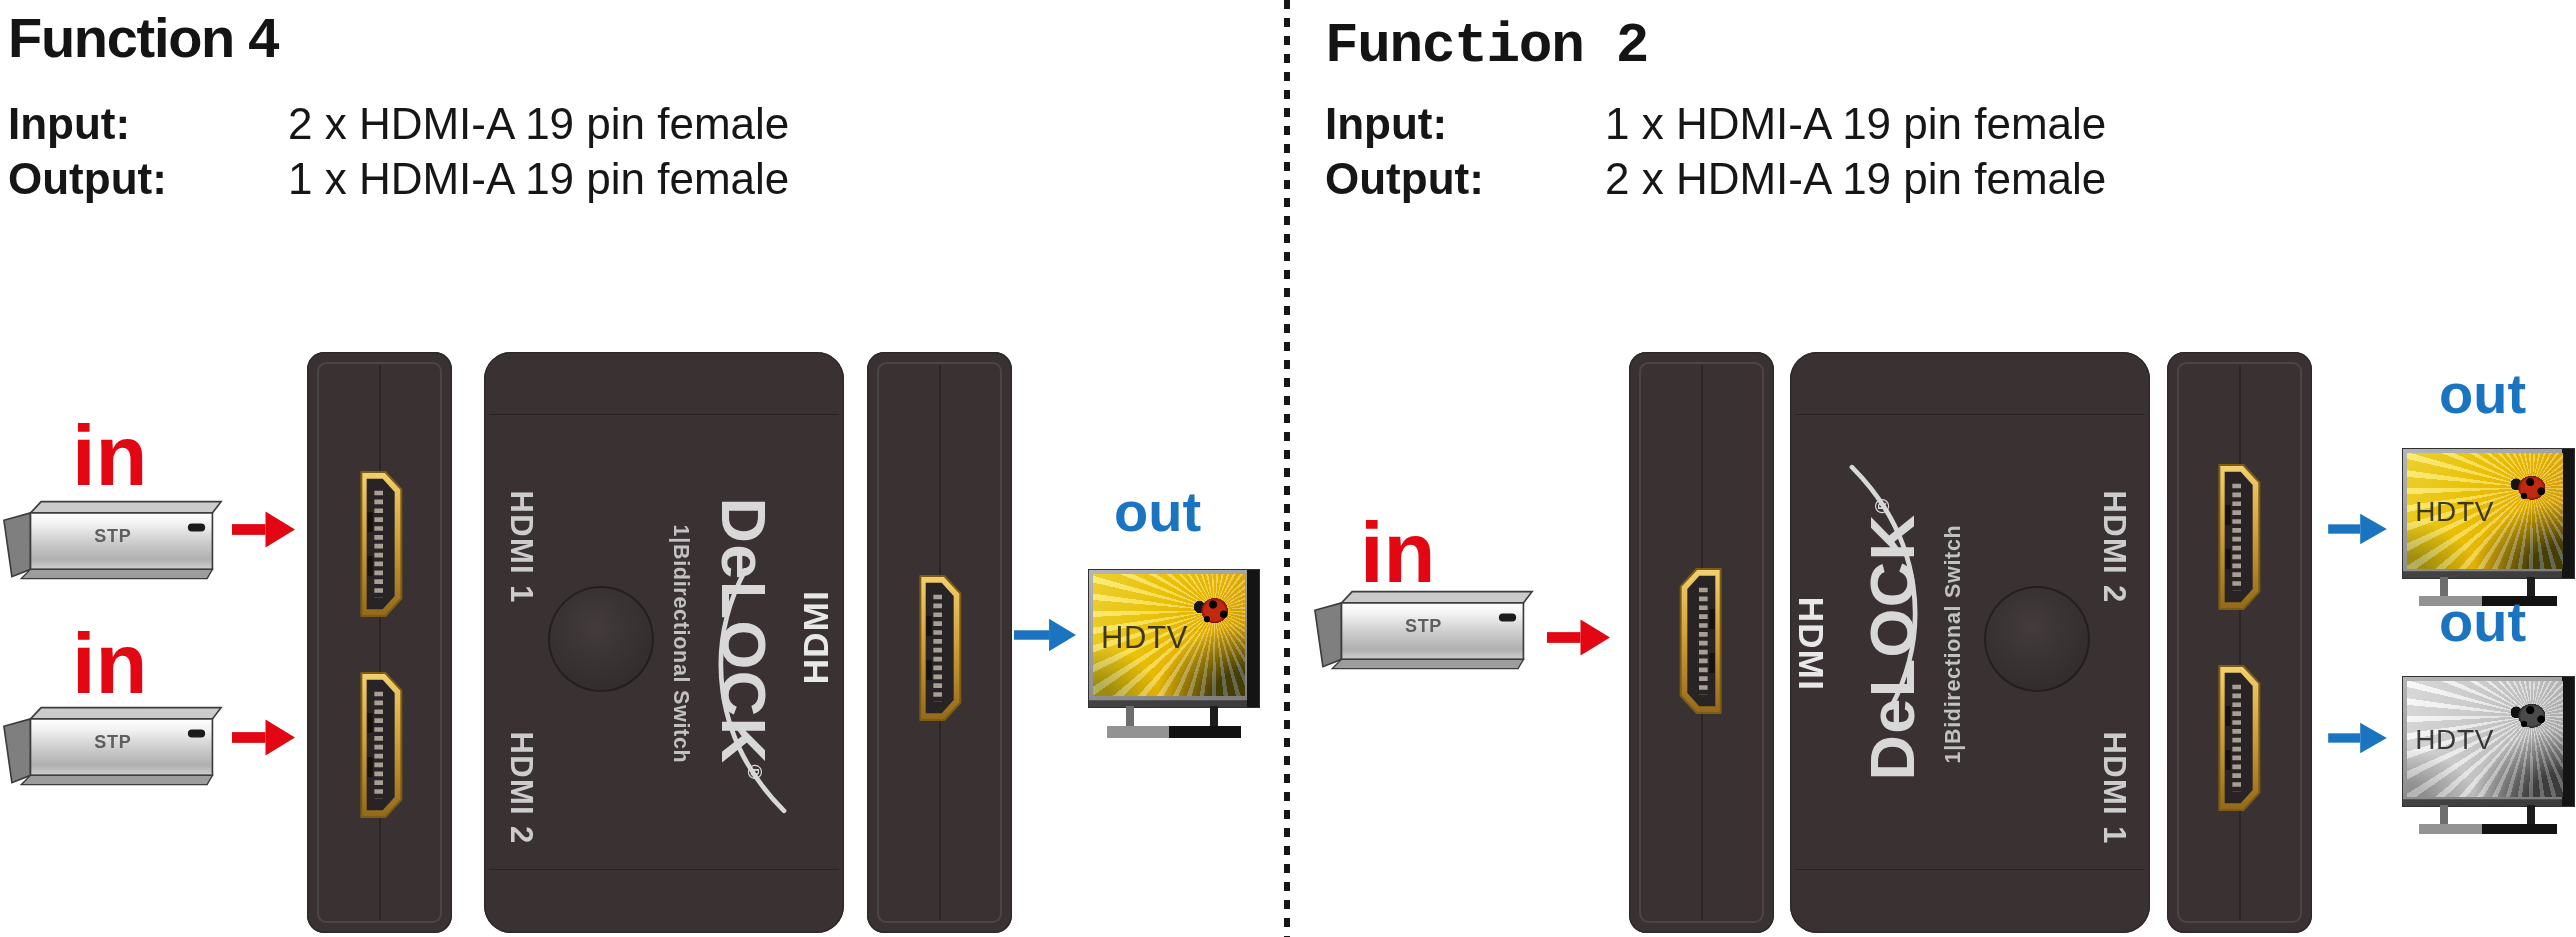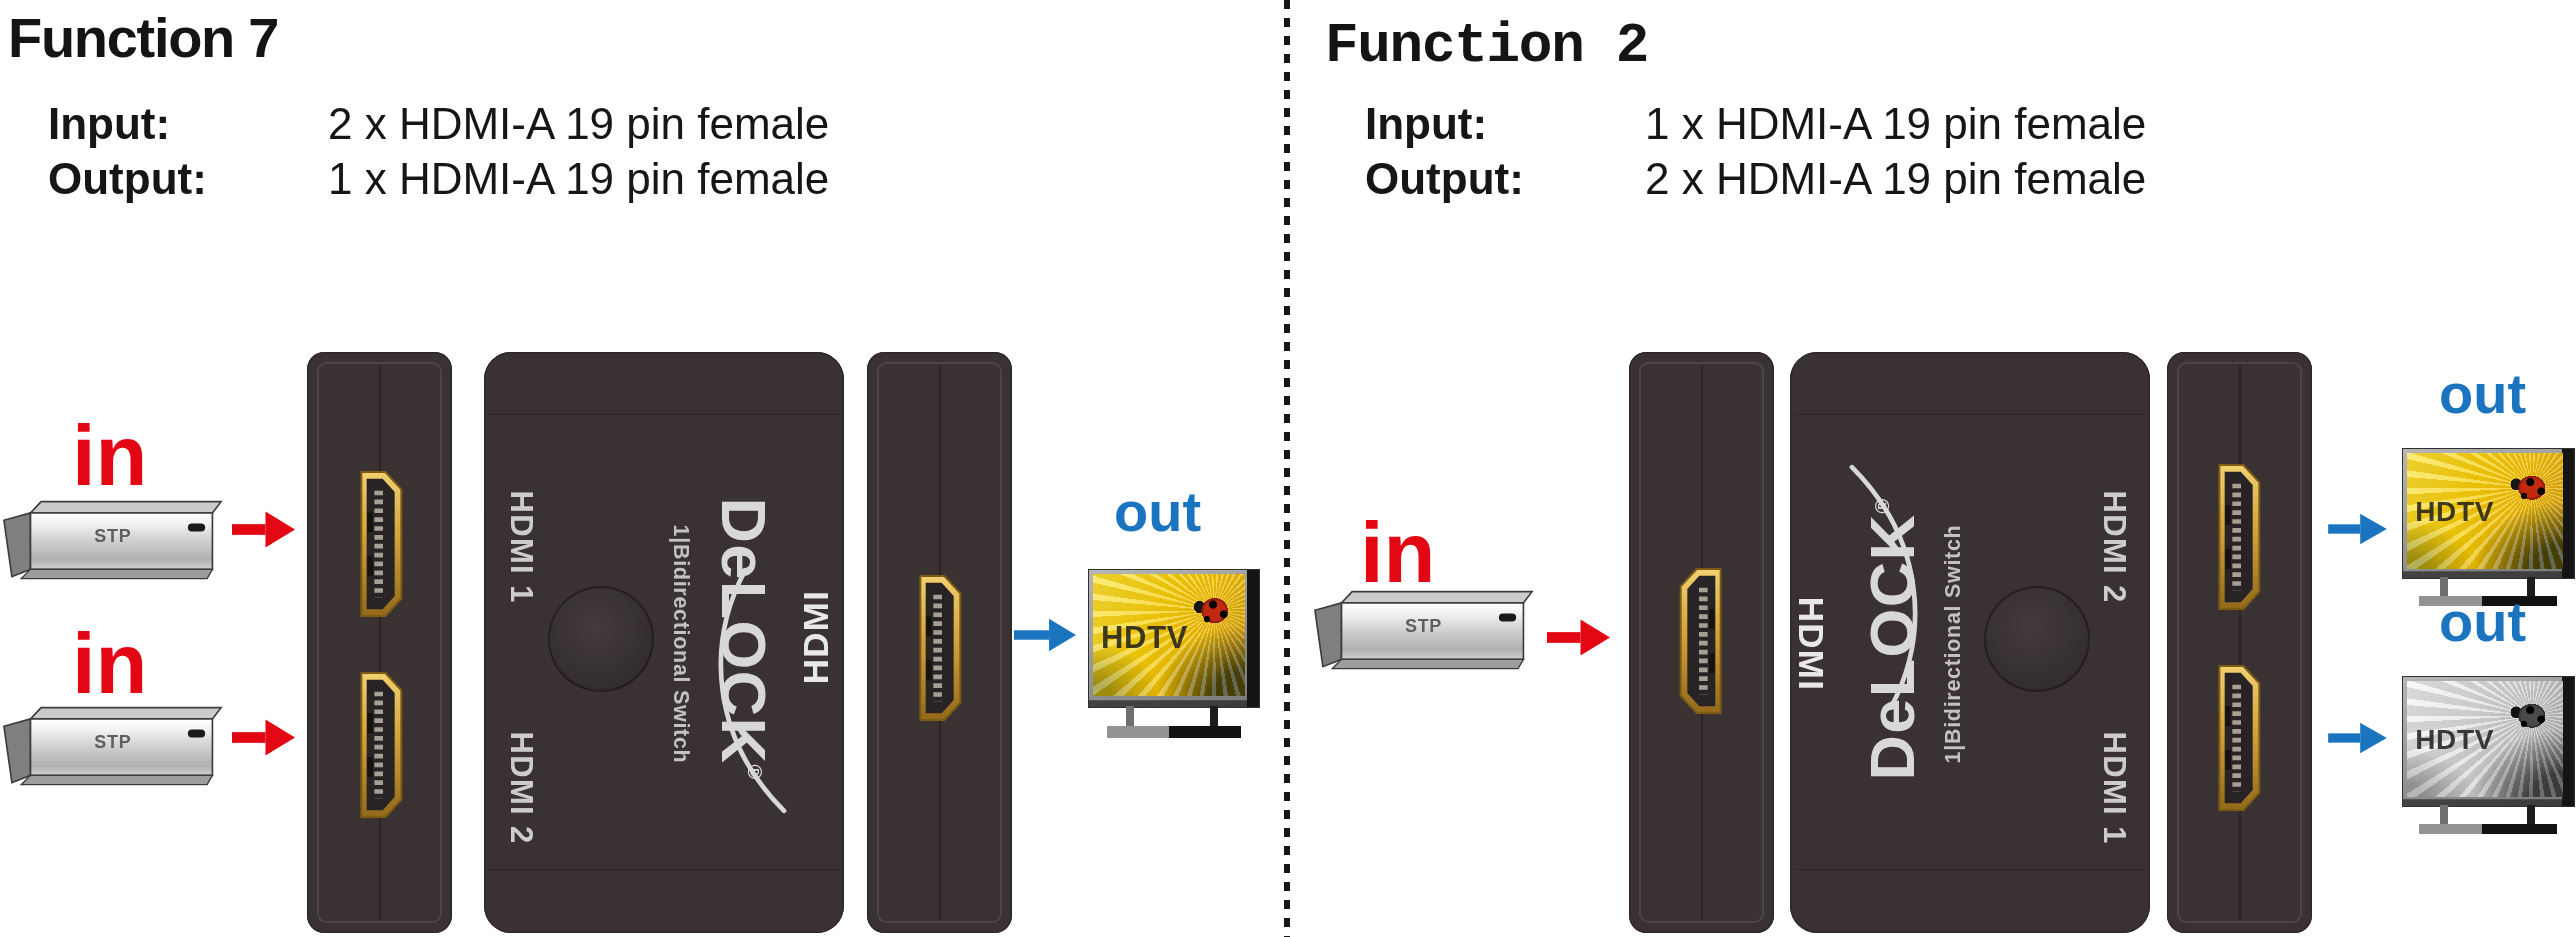--- a/index.html
+++ b/index.html
@@ -3,21 +3,21 @@
 <meta charset="utf-8">
 <style>
   html,body { margin:0; padding:0; background:#ffffff; }
   .stage {
     position:relative; width:2576px; height:937px; overflow:hidden;
     background:#ffffff; font-family:"Liberation Sans", sans-serif;
   }
 
   
   .fn-title { position:absolute; font-size:56px; font-weight:bold; color:#141414; letter-spacing:-1.3px; white-space:nowrap; }
-  .spec-row { position:absolute; display:flex; font-size:44px; color:#161616; white-space:nowrap;margin-left:40px; }
+  .spec-row { position:absolute; display:flex; font-size:44px; color:#161616; white-space:nowrap; }
   .spec-label { width:280px; font-weight:bold; }
   .spec-value { font-weight:normal; }
 
   
   .divider {
     position:absolute; left:1284px; top:0; width:6px; height:937px;
     background:repeating-linear-gradient(to bottom,#161616 0 9.4px,transparent 9.4px 18px);
   }
 
   
@@ -92,21 +92,21 @@
       radial-gradient(circle at 86% 33%, #000 0 2.2%, transparent 2.8%),
       radial-gradient(circle at 75% 37%, #000 0 2%, transparent 2.6%),
       radial-gradient(ellipse 11% 13% at 80% 30%, #c22a10 0 62%, #7c150a 78%, transparent 80%),
       radial-gradient(ellipse 5% 7% at 70% 27%, #151515 0 70%, transparent 74%),
       repeating-conic-gradient(from 195deg at 80% 30%, rgba(255,255,255,.30) 0 3deg, rgba(186,140,0,.22) 3deg 8deg),
       radial-gradient(ellipse at 102% 102%, rgba(18,28,6,.9) 0 16%, transparent 42%),
       radial-gradient(ellipse at -2% 104%, rgba(70,80,14,.55) 0 10%, transparent 32%),
       linear-gradient(115deg,#f9e33c,#f6cf0a 40%,#edbb06 65%,#d6a107 85%,#bb8e08);
   }
   .grayscale { filter:grayscale(1) contrast(1.04) brightness(1.06); }
-  .hdtv-text { position:absolute; left:5%; top:37%; font-weight:bold; color:rgba(28,28,28,.85); letter-spacing:0.7px; }
+  .hdtv-text { position:absolute; left:5%; top:37%; font-weight:normal; color:rgba(28,28,28,.85); letter-spacing:0.7px; }
   .tv-leg { position:absolute; width:8px; }
   .leg-l { background:#6e6e6e; }
   .leg-r { background:#1c1c1c; }
   .tv-base { position:absolute; background:linear-gradient(to right,#939393 0 46%,#121212 46%); }
 </style>
 </head>
 <body>
 
 <svg width="0" height="0" style="position:absolute">
   <defs>
@@ -122,21 +122,21 @@
         <stop offset="0.82" stop-color="#b0b0b0"></stop>
         <stop offset="1" stop-color="#d0d0d0"></stop>
     </linearGradient>
   </defs>
 </svg>
 
 <div class="stage">
 
   <div class="divider"></div>
 
-  <div class="fn-title" style="left:8px; top:5.4px;">Function 7</div>
+  <div class="fn-title" style="left:8px; top:5.4px;">Function 4</div>
   <div class="spec-row" style="left:8px; top:99px;">
     <div class="spec-label">Input:</div>
     <div class="spec-value">2 x HDMI-A 19 pin female</div>
   </div>
   <div class="spec-row" style="left:8px; top:154px;">
     <div class="spec-label">Output:</div>
     <div class="spec-value">1 x HDMI-A 19 pin female</div>
   </div>
 
   <div class="in-label" style="left:72px; top:413px;">in</div>

